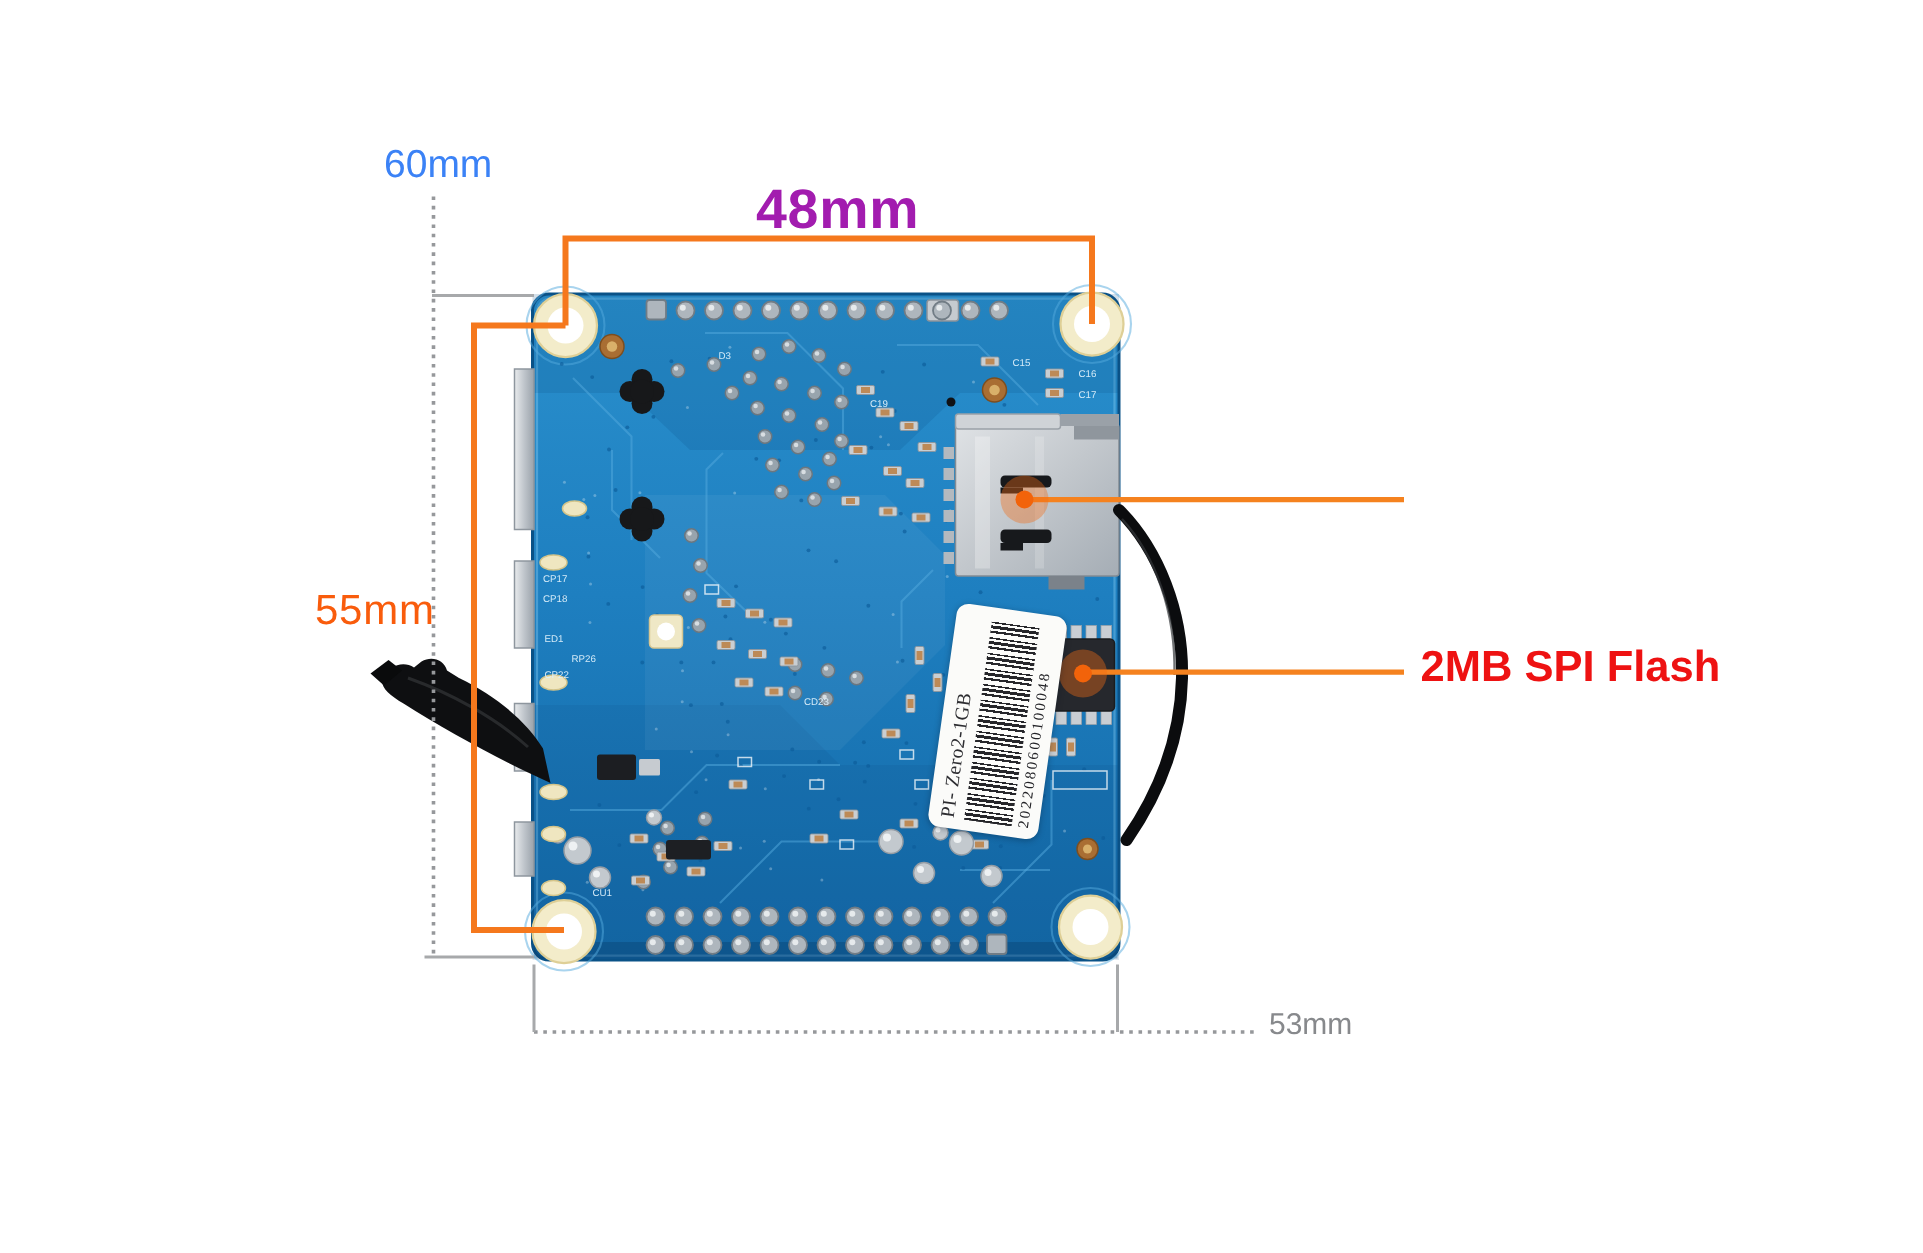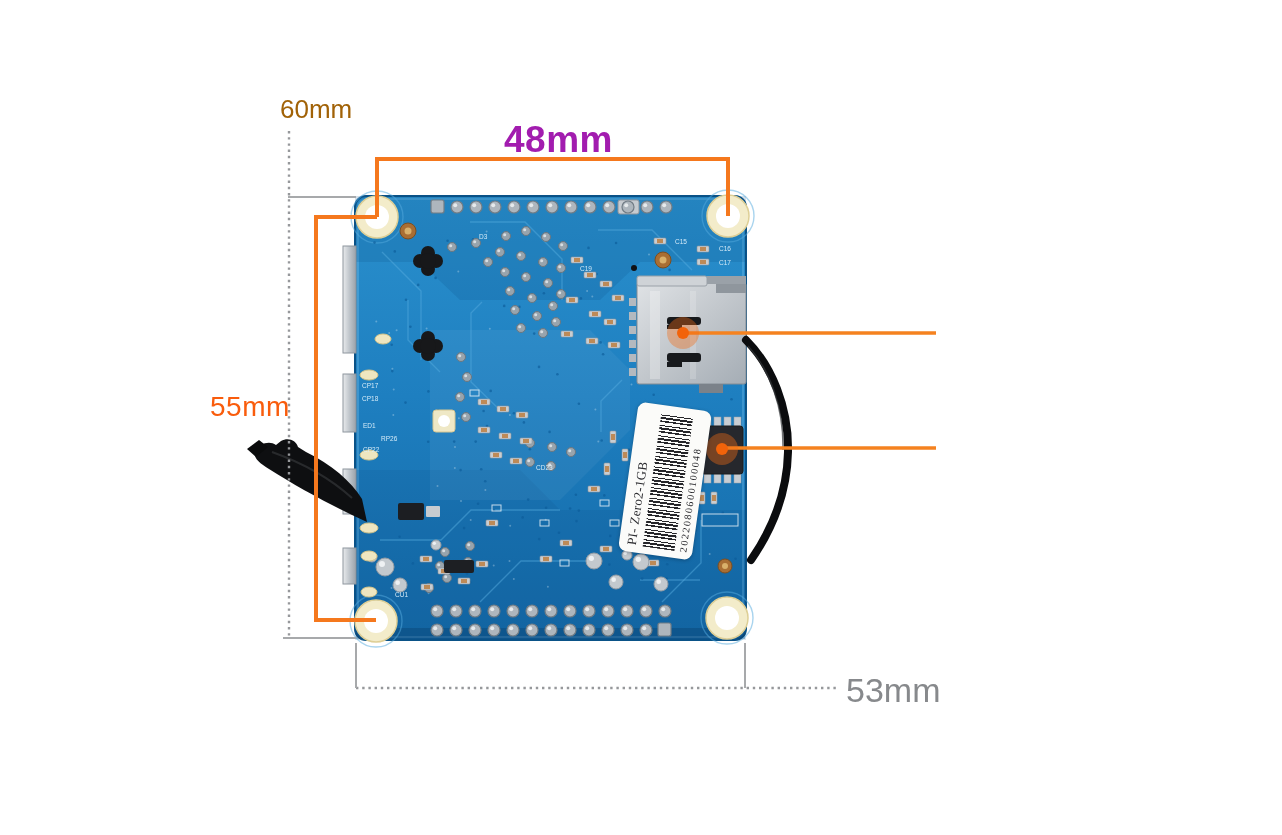--- a/index.html
+++ b/index.html
@@ -1,23 +1,23 @@
 <!DOCTYPE html>
 <html><head>
 <meta charset="utf-8">
 <style>
   html,body{margin:0;padding:0;background:#fff;}
   #stage{position:relative;width:1282px;height:835px;background:#ffffff;overflow:hidden;
          font-family:"Liberation Sans",sans-serif;}
   #scene{position:absolute;left:0;top:0;}
   .lbl{position:absolute;white-space:nowrap;line-height:1;}
-  #dim-60{left:256px;top:96px;font-size:26px;color:#a16207;margin-left:24px;}
+  #dim-60{left:256px;top:96px;font-size:26px;color:#3b82f6;}
   #dim-48{left:504px;top:121px;font-size:37px;font-weight:bold;color:#a21caf;letter-spacing:.5px;}
   #dim-55{left:210px;top:393px;font-size:28px;font-weight:normal;color:#f95c0c;letter-spacing:.5px;}
-  #dim-53{left:846px;top:673px;font-size:34px;color:#87898c;}
+  #dim-53{left:846px;top:673px;font-size:20px;color:#87898c;}
   #callout-microsd{left:949px;top:316px;font-size:30px;color:#2b3144;}
   #callout-spi{left:947px;top:431px;font-size:29px;font-weight:bold;color:#ee1212;}
   
   #sticker{position:absolute;left:628px;top:406px;width:74px;height:150px;background:#fbfbf9;
            border-radius:8px;transform:rotate(8deg);box-shadow:0 1px 4px rgba(0,20,40,.35);}
   #sticker-inner{position:absolute;left:50%;top:50%;width:150px;height:74px;
                  transform:translate(-50%,-50%) rotate(-90deg);
                  display:flex;flex-direction:column;justify-content:space-between;
                  box-sizing:border-box;padding:5px 7px 4px 7px;}
   #sticker-model{font-family:"Liberation Serif",serif;font-size:13px;color:#2d2d31;letter-spacing:.4px;}
@@ -635,13 +635,14 @@
     <div id="sticker-model">PI- Zero2-1GB</div>
     <div id="sticker-barcode"></div>
     <div id="sticker-serial">2022080600100048</div>
   </div>
 </div>
 
 <div class="lbl" id="dim-60">60mm</div>
 <div class="lbl" id="dim-48">48mm</div>
 <div class="lbl" id="dim-55">55mm</div>
 <div class="lbl" id="dim-53">53mm</div>
+<div class="lbl" id="callout-spi">2MB SPI Flash</div>
 </div>
 
 </body></html>

